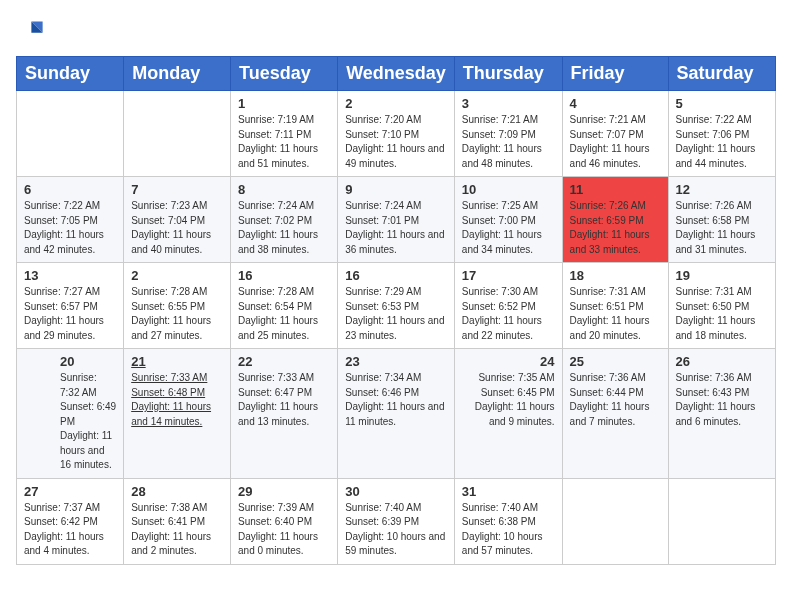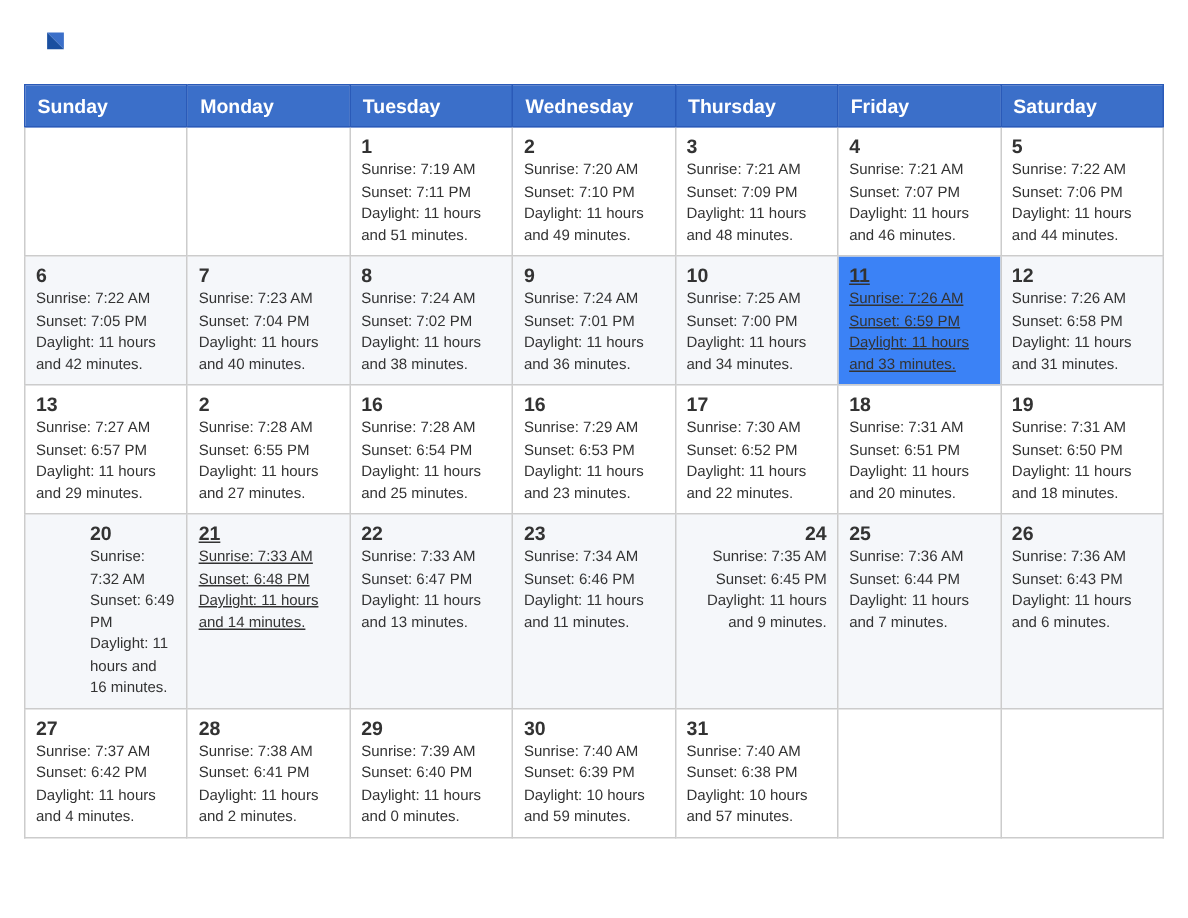--- a/index.html
+++ b/index.html
@@ -47,21 +47,21 @@
       margin-top: 2px;
     }
     .calendar {
       width: 100%;
       border-collapse: collapse;
       border: 1px solid #ccc;
     }
     .calendar th {
       background: #3b6fc9;
       color: #fff;
-      font-size: 13px;
+      font-size: 18px;
       font-weight: bold;
       padding: 6px 8px;
       text-align: left;
       border: 1px solid #2a5ab8;
     }
     .calendar td {
       vertical-align: top;
       padding: 5px 7px;
       border: 1px solid #ccc;
       font-size: 10.5px;
@@ -157,21 +157,21 @@
           <div class="day-info">Sunrise: 7:24 AM<br>Sunset: 7:02 PM<br>Daylight: 11 hours and 38 minutes.</div>
         </td>
         <td style="background: rgb(245, 247, 250);">
           <span class="day-number">9</span>
           <div class="day-info">Sunrise: 7:24 AM<br>Sunset: 7:01 PM<br>Daylight: 11 hours and 36 minutes.</div>
         </td>
         <td style="background: rgb(245, 247, 250);">
           <span class="day-number">10</span>
           <div class="day-info">Sunrise: 7:25 AM<br>Sunset: 7:00 PM<br>Daylight: 11 hours and 34 minutes.</div>
         </td>
-        <td style="background: #3b82f6; text-decoration: underline;">
+        <td style="background: #ef4444;">
           <span class="day-number">11</span>
           <div class="day-info">Sunrise: 7:26 AM<br>Sunset: 6:59 PM<br>Daylight: 11 hours and 33 minutes.</div>
         </td>
         <td style="background: rgb(245, 247, 250);">
           <span class="day-number">12</span>
           <div class="day-info">Sunrise: 7:26 AM<br>Sunset: 6:58 PM<br>Daylight: 11 hours and 31 minutes.</div>
         </td>
       </tr>
       <tr>
         <td>

